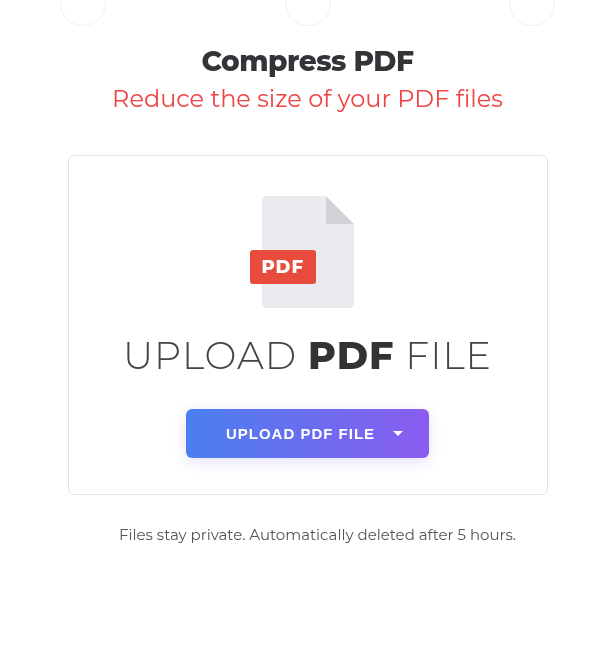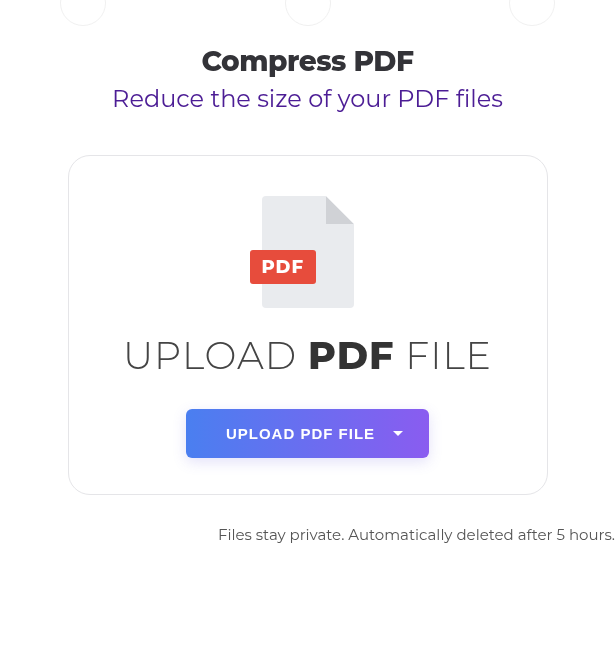--- a/index.html
+++ b/index.html
@@ -32,28 +32,28 @@
     font-size: 28px;
     font-weight: 800;
     color: #333338;
     margin-top: 18px;
     letter-spacing: -0.5px;
   }
   .subheading {
     text-align: center;
     font-size: 24px;
     font-weight: 400;
-    color: #4c1d95;
+    color: #ef4444;
     margin-top: 6px;
   }
   .upload-card {
     width: 480px;
     margin: 42px auto 0 auto;
     border: 1px solid #e5e5e8;
-    border-radius: 22px;
+    border-radius: 6px;
     padding: 40px 30px 36px 30px;
     text-align: center;
   }
   .pdf-icon-wrap {
     display: flex;
     justify-content: center;
     margin-bottom: 24px;
   }
   .pdf-icon {
     position: relative;
@@ -125,21 +125,21 @@
   }
   .chevron-down {
     display: inline-block;
     width: 0;
     height: 0;
     border-left: 5px solid transparent;
     border-right: 5px solid transparent;
     border-top: 5px solid #fff;
   }
   .footnote {
-    text-align: right;
+    text-align: center;
     font-size: 15px;
     color: #555;
     margin-top: 30px;
     padding-left: 20px;
   }
 </style>
 </head>
 <body>
 
 <div class="top-icons">

